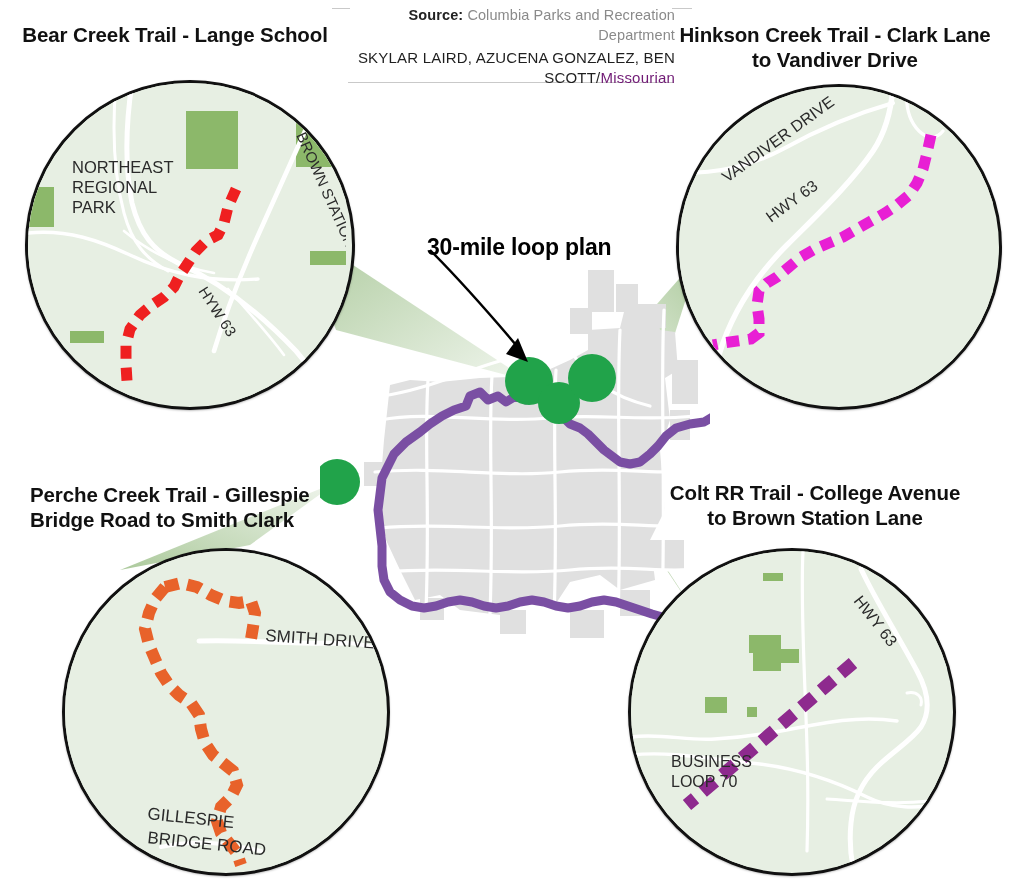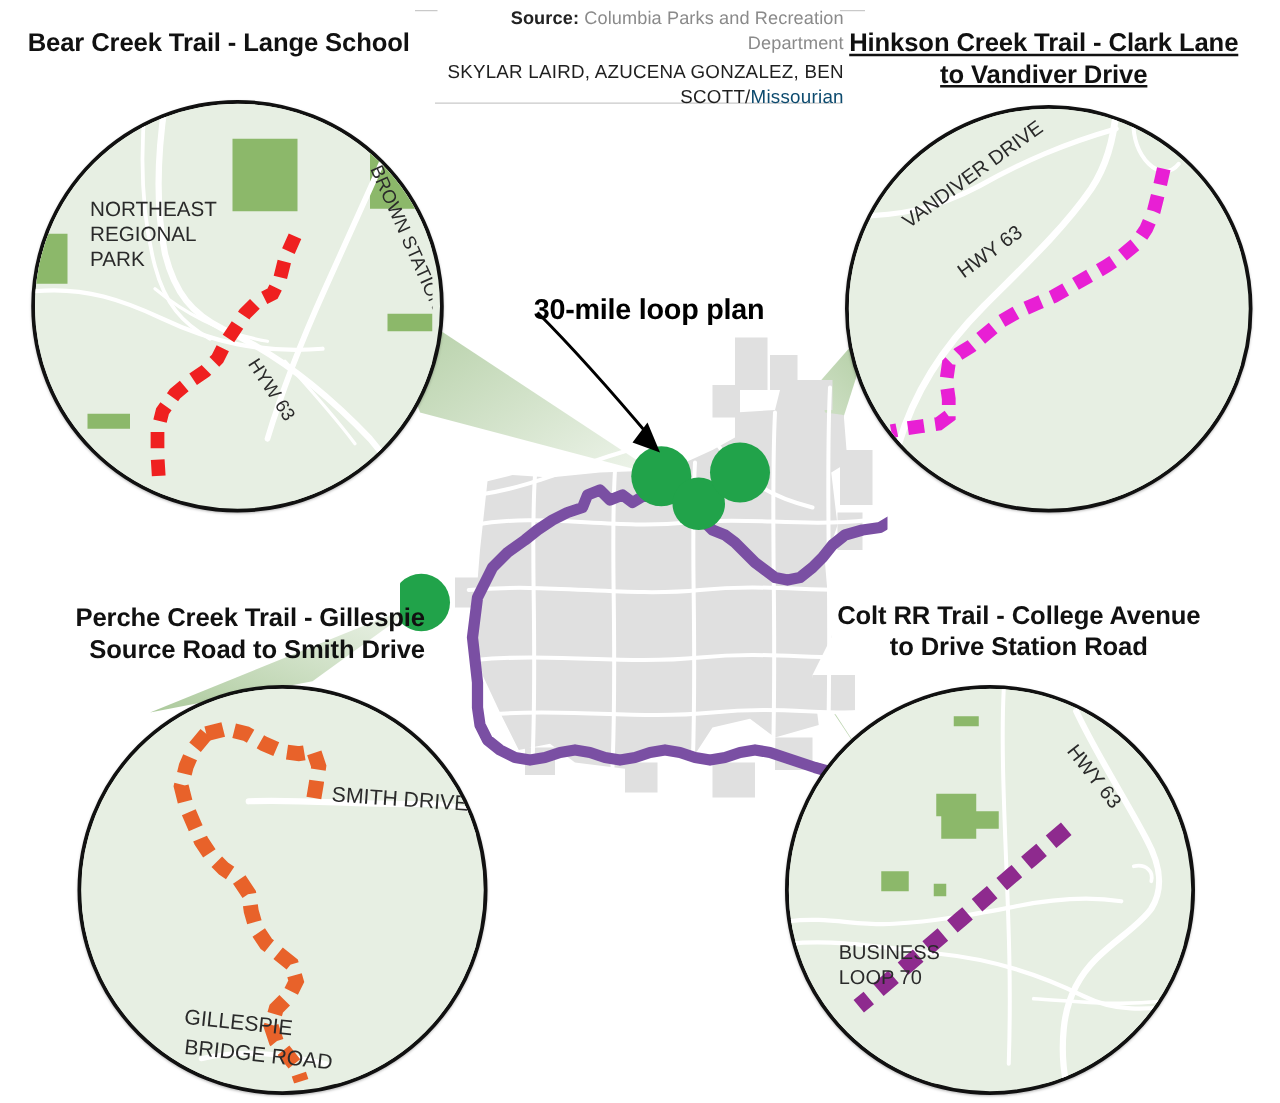--- a/index.html
+++ b/index.html
@@ -40,21 +40,21 @@
     font-weight: bold;
   }
   .byline {
     font-size: 15px;
     color: #1f1f1f;
     line-height: 1.3;
     margin-top: 3px;
     letter-spacing: 0.2px;
   }
   .byline .outlet {
-    color: #0c4a6e;
+    color: #701a75;
     font-weight: normal;
   }
 
   .rule {
     position: absolute;
     height: 1px;
     background: #c9c9c9;
   }
   .rule-top-left  { left: 332px;  top: 8px;  width: 18px; }
   .rule-top-right { left: 672px;  top: 8px;  width: 20px; }
@@ -78,24 +78,24 @@
     line-height: 1.22;
     color: #111;
     letter-spacing: -0.1px;
   }
 
   
   #inset-bear       { left: 25px;  top: 80px;  width: 324px; height: 324px; }
   #title-bear       { left: 10px;  top: 22px;  width: 330px; text-align: center; }
 
   #inset-hinkson    { left: 676px; top: 84px;  width: 320px; height: 320px; }
-  #title-hinkson    { left: 665px; top: 22px;  width: 340px; text-align: center; text-decoration: underline; }
+  #title-hinkson    { left: 665px; top: 22px;  width: 340px; text-align: center; }
 
   #inset-perche     { left: 62px;  top: 548px; width: 322px; height: 322px; }
-  #title-perche     { left: 30px;  top: 482px; width: 310px; text-align: right; }
+  #title-perche     { left: 30px;  top: 482px; width: 310px; text-align: left; }
 
   #inset-colt       { left: 628px; top: 548px; width: 322px; height: 322px; }
   #title-colt       { left: 660px; top: 480px; width: 310px; text-align: center; }
 
   
   #central-map {
     position: absolute;
     left: 320px;
     top: 210px;
     width: 390px;
@@ -292,21 +292,21 @@
                L 58,254 L 44,256 L 34,258" fill="none" stroke="#e81fd4" stroke-width="11" stroke-dasharray="13 9" stroke-linecap="butt"></path>
       <g font-family="Liberation Sans, sans-serif" fill="#2a2a2a">
         <text transform="translate(48,96) rotate(-36)" font-size="16">VANDIVER DRIVE</text>
         <text transform="translate(92,136) rotate(-36)" font-size="16">HWY 63</text>
       </g>
     </svg>
   </div>
 
   <div class="inset-title" id="title-perche">
     <div>Perche Creek Trail - Gillespie</div>
-    <div>Source Road to Smith Drive</div>
+    <div>Bridge Road to Smith Clark</div>
   </div>
   <div class="inset" id="inset-perche">
     <svg width="316" height="316" viewBox="0 0 316 316">
       <rect width="316" height="316" fill="#e7efe3"></rect>
       <g stroke="#ffffff" fill="none" stroke-linecap="round">
         <path d="M134,90 C180,88 230,94 280,92" stroke-width="5"></path>
         <path d="M280,92 C296,92 306,96 316,98" stroke-width="4"></path>
         <path d="M96,296 C130,288 160,292 196,300" stroke-width="4"></path>
       </g>
 
@@ -319,21 +319,21 @@
       <g font-family="Liberation Sans, sans-serif" fill="#2a2a2a">
         <text transform="translate(200,90) rotate(4)" font-size="17">SMITH DRIVE</text>
         <text transform="translate(82,268) rotate(6)" font-size="17">GILLESPIE</text>
         <text transform="translate(82,292) rotate(6)" font-size="17">BRIDGE ROAD</text>
       </g>
     </svg>
   </div>
 
   <div class="inset-title" id="title-colt">
     <div>Colt RR Trail - College Avenue</div>
-    <div>to  Drive Station Road</div>
+    <div>to  Brown Station Lane</div>
   </div>
   <div class="inset" id="inset-colt">
     <svg width="316" height="316" viewBox="0 0 316 316">
       <rect width="316" height="316" fill="#e7efe3"></rect>
       <g fill="#8cb86a">
         <rect x="132" y="22" width="20" height="8"></rect>
         <path d="M118,84 L150,84 L150,98 L168,98 L168,112 L150,112 L150,120 L122,120 L122,102 L118,102 Z"></path>
         <path d="M74,146 L96,146 L96,162 L74,162 Z"></path>
         <rect x="116" y="156" width="10" height="10"></rect>
       </g>

